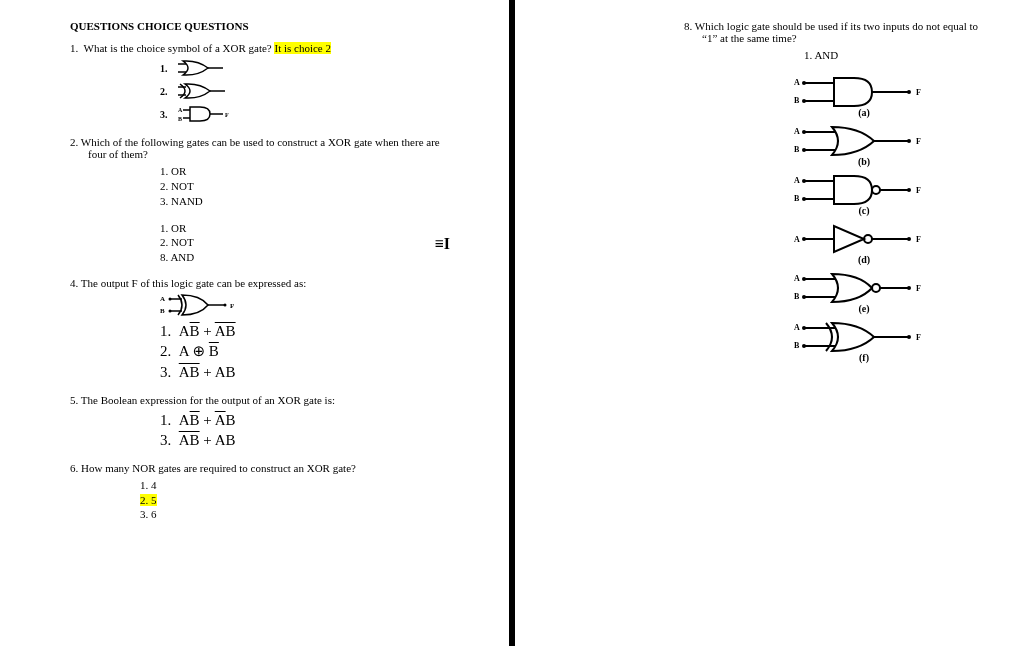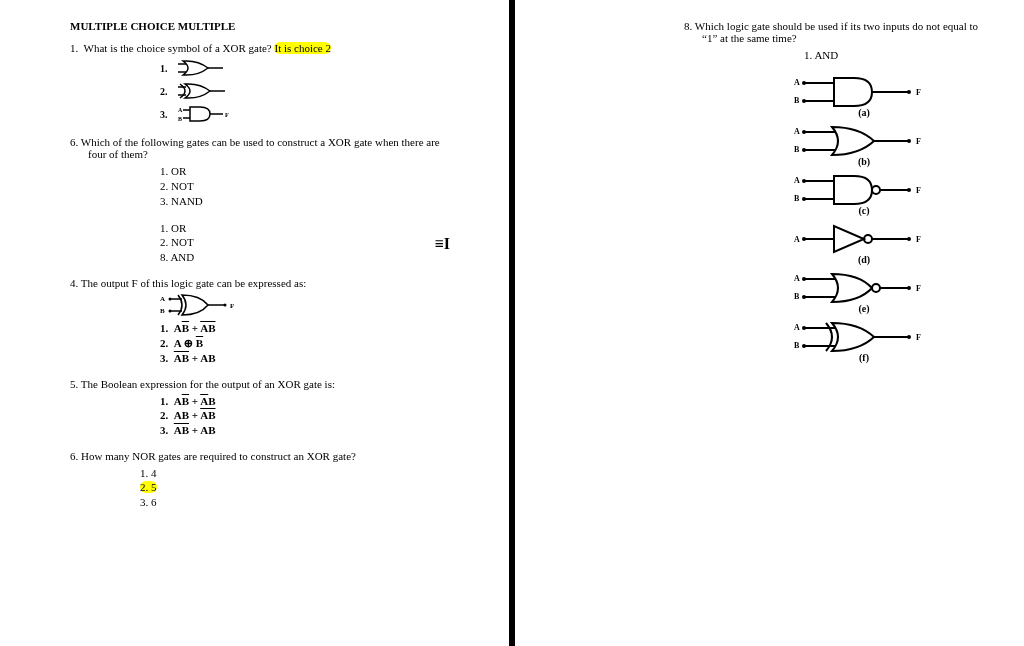--- a/index.html
+++ b/index.html
@@ -45,21 +45,20 @@
   .q {
     margin-bottom: 12px;
   }
   .q .prompt {
     margin-bottom: 4px;
     text-indent: -18px;
     padding-left: 18px;
   }
   .hl {
     background: #ffff00;
-    border-radius: 6px;
   }
   .opts {
     padding-left: 90px;
     line-height: 1.35;
   }
   .opts-tight {
     padding-left: 70px;
     line-height: 1.3;
   }
   .gate-row {
@@ -67,22 +66,22 @@
     align-items: center;
     margin: 3px 0 3px 90px;
     font-size: 10px;
   }
   .gate-row .num {
     width: 18px;
     font-weight: bold;
   }
   .math {
     font-family: "Times New Roman", serif;
-    font-weight: bold;
-    font-size: 11px;
+    font-weight: normal;
+    font-size: 15px;
   }
   .ov { text-decoration: overline; }
   .diagram-col {
     padding-left: 60px;
   }
   .circ {
     margin: 6px 0;
   }
   .circ svg { display:block; margin: 0 auto; }
   .circ-label {
@@ -98,21 +97,21 @@
     color: #000;
   }
   .right-page { padding-left: 160px; padding-right: 40px;}
 </style>
 </head>
 <body>
 
 <div class="spread">
 
   <div class="page">
-    <h3 class="title">MULTIPLE CHOICE MULTIPLE</h3>
+    <h3 class="title">QUESTIONS CHOICE QUESTIONS</h3>
 
     <div class="q">
       <div class="prompt">
         <span>1.</span>&nbsp;
         <span>What is the choice symbol of a XOR gate?</span>
         <span class="hl">It is choice 2</span>
       </div>
       <div class="gate-row">
         <span class="num">1.</span>
         <svg width="60" height="20">
@@ -140,21 +139,21 @@
           <line x1="5" y1="6" x2="12" y2="6" stroke="#000" stroke-width="1.5"></line>
           <line x1="5" y1="14" x2="12" y2="14" stroke="#000" stroke-width="1.5"></line>
           <path d="M12 3 L22 3 Q32 3 32 10 Q32 17 22 17 L12 17 Z" fill="none" stroke="#000" stroke-width="1.5"></path>
           <line x1="32" y1="10" x2="45" y2="10" stroke="#000" stroke-width="1.5"></line>
           <text x="47" y="13" font-size="6" font-weight="bold">F</text>
         </svg>
       </div>
     </div>
 
     <div class="q">
-      <div class="prompt">6. Which of the following gates can be used to construct a XOR gate when there are four of them?</div>
+      <div class="prompt">2. Which of the following gates can be used to construct a XOR gate when there are four of them?</div>
       <div class="opts">
         <div>1.  OR</div>
         <div>2.  NOT</div>
         <div>3.  NAND</div>
       </div>
     </div>
 
     <div class="q" style="position:relative;">
       <span class="cursor" style="right:10px; top:14px;">≡I</span>
       <div class="opts">
@@ -185,21 +184,20 @@
         <div>1.&nbsp;&nbsp;A<span class="ov">B</span> + <span class="ov">AB</span></div>
         <div>2.&nbsp;&nbsp;A ⊕ <span class="ov">B</span></div>
         <div>3.&nbsp;&nbsp;<span class="ov">AB</span> + AB</div>
       </div>
     </div>
 
     <div class="q">
       <div class="prompt">5. The Boolean expression for the output of an XOR gate is:</div>
       <div class="opts math">
         <div>1.&nbsp;&nbsp;A<span class="ov">B</span> + <span class="ov">A</span>B</div>
-        <div>2.&nbsp;&nbsp;AB + <span class="ov">AB</span></div>
         <div>3.&nbsp;&nbsp;<span class="ov">AB</span> + AB</div>
       </div>
     </div>
 
     <div class="q">
       <div class="prompt">6.  How many NOR gates are required to construct an XOR gate?</div>
       <div class="opts-tight">
         <div>1.  4</div>
         <div><span class="hl">2.  5</span></div>
         <div>3.  6</div>

